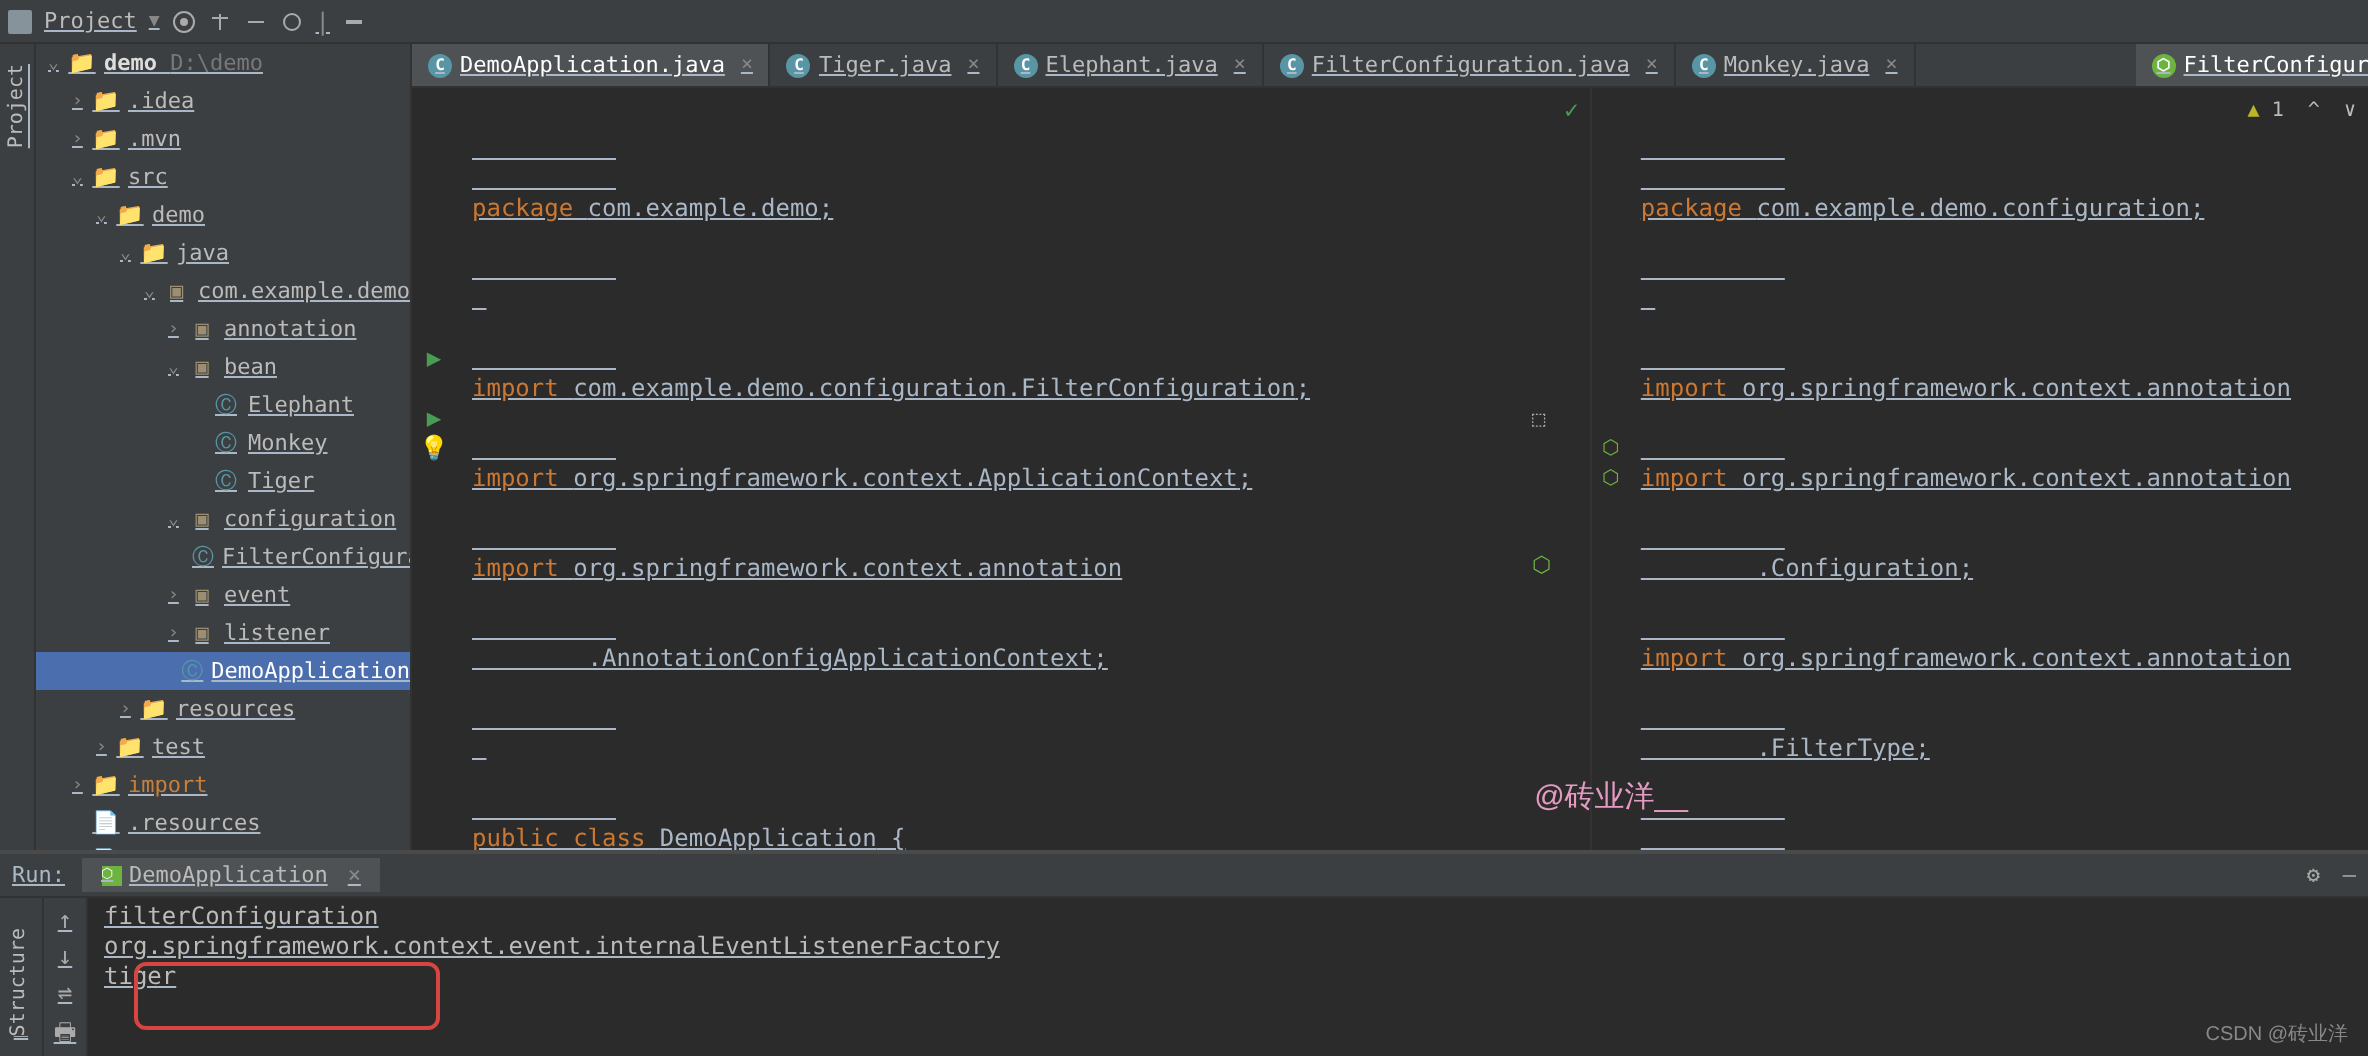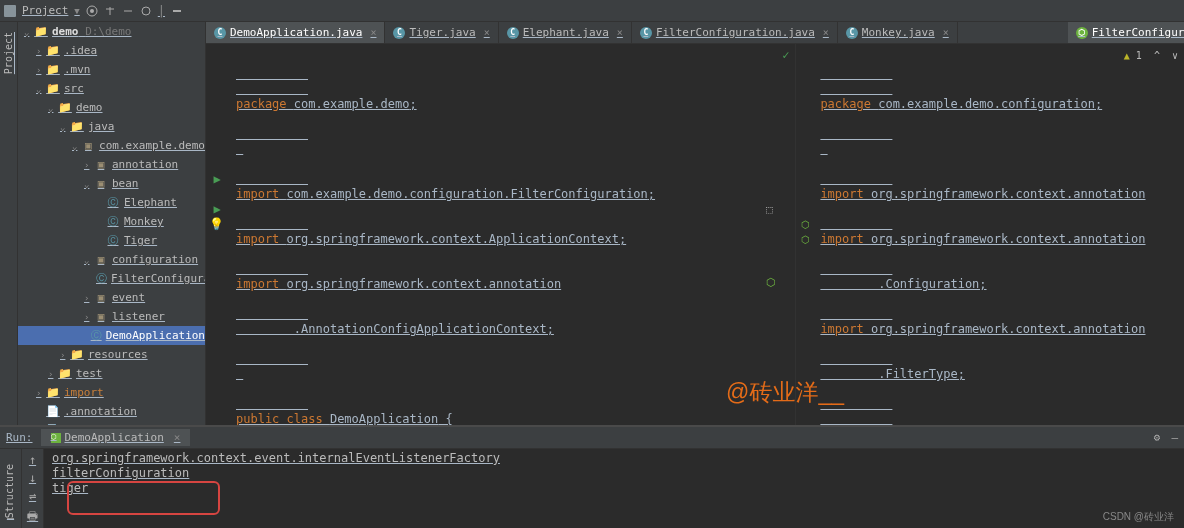--- a/index.html
+++ b/index.html
@@ -41,21 +41,21 @@
 .badge-check { position: absolute; right: 6px; top: 4px; color: #499c54; font-size: 12px; }
 .badge-warn { position: absolute; right: 6px; top: 4px; color: #bbb; font-size: 10px; }
 .run-panel { background: #7dd3fc; border-top: 2px solid #4a4a4a; display: flex; flex-direction: column; position: relative; }
 .run-header { background: #3c3f41; height: 22px; display: flex; align-items: center; padding: 0 6px; gap: 8px; font-size: 11px; border-bottom: 1px solid #323232; }
 .run-tab { background: #4e5254; padding: 2px 10px; color: #bbb; display: flex; align-items: center; gap: 4px; }
 .run-body { display: flex; flex: 1; }
 .run-toolbar { width: 22px; background: #3c3f41; display: flex; flex-direction: column; align-items: center; padding-top: 4px; gap: 4px; border-right: 1px solid #323232; }
 .run-toolbar2 { width: 22px; background: #3c3f41; display: flex; flex-direction: column; align-items: center; padding-top: 4px; gap: 4px; border-right: 1px solid #323232; }
 .run-output { flex: 1; background: #2b2b2b; padding: 2px 8px; font-size: 12px; line-height: 15px; font-family: Consolas, monospace; color: #bbbbbb; position: relative; }
 .red-box { position: absolute; border: 2px solid #d64541; border-radius: 6px; left: 67px; top: 481px; width: 153px; height: 34px; pointer-events: none; }
-.watermark { position: absolute; right: 340px; bottom: 120px; color: #f97316; font-size: 23px; font-family: sans-serif; opacity: 0.9; }
+.watermark { position: absolute; right: 340px; bottom: 120px; color: #f9a8d4; font-size: 15px; font-family: sans-serif; opacity: 0.9; }
 .footer-credit { position: absolute; right: 10px; bottom: 4px; font-size: 10px; color: #888; font-family: sans-serif; }
 .indent0 { padding-left: 6px; } .indent1 { padding-left: 18px; } .indent2 { padding-left: 30px; }
 .indent3 { padding-left: 42px; } .indent4 { padding-left: 54px; } .indent5 { padding-left: 66px; }
 .indent6 { padding-left: 78px; }
 .gear-icon { position: absolute; right: 24px; top: 4px; color: #aaa; font-size: 11px; }
 .hide-icon { position: absolute; right: 6px; top: 4px; color: #aaa; font-size: 11px; }
 </style>
 </head>
 <body>
 
@@ -183,21 +183,21 @@
           <span>test</span>
         </div>
       <div class="tree-item indent1">
           <span class="arrow">›</span>
           <span class="icon target-folder">📁</span>
           <span style="color:#c97f3a">import</span>
         </div>
       <div class="tree-item indent1">
           <span class="arrow"></span>
           <span class="icon">📄</span>
-          <span>.annotation</span>
+          <span>.resources</span>
         </div>
       <div class="tree-item indent1">
           <span class="arrow"></span>
           <span class="icon">📄</span>
           <span>demo.iml</span>
         </div>
 
     </div>
 
     <div class="editor-area">
@@ -312,22 +312,22 @@
         <span style="color:#aaa">⏏</span>
         <span style="color:#aaa">▣</span>
       </div>
       <div class="run-toolbar2">
         <span style="color:#aaa">↑</span>
         <span style="color:#aaa">↓</span>
         <span style="color:#aaa">⇌</span>
         <span style="color:#aaa">🖶</span>
       </div>
       <div class="run-output">
+        <div>filterConfiguration</div>
         <div>org.springframework.context.event.internalEventListenerFactory</div>
-        <div>filterConfiguration</div>
         <div>tiger</div>
       </div>
     </div>
   </div>
 </div>
 
 <div class="red-box"></div>
 <div class="watermark">@砖业洋__</div>
 <div class="footer-credit">CSDN @砖业洋</div>
 

